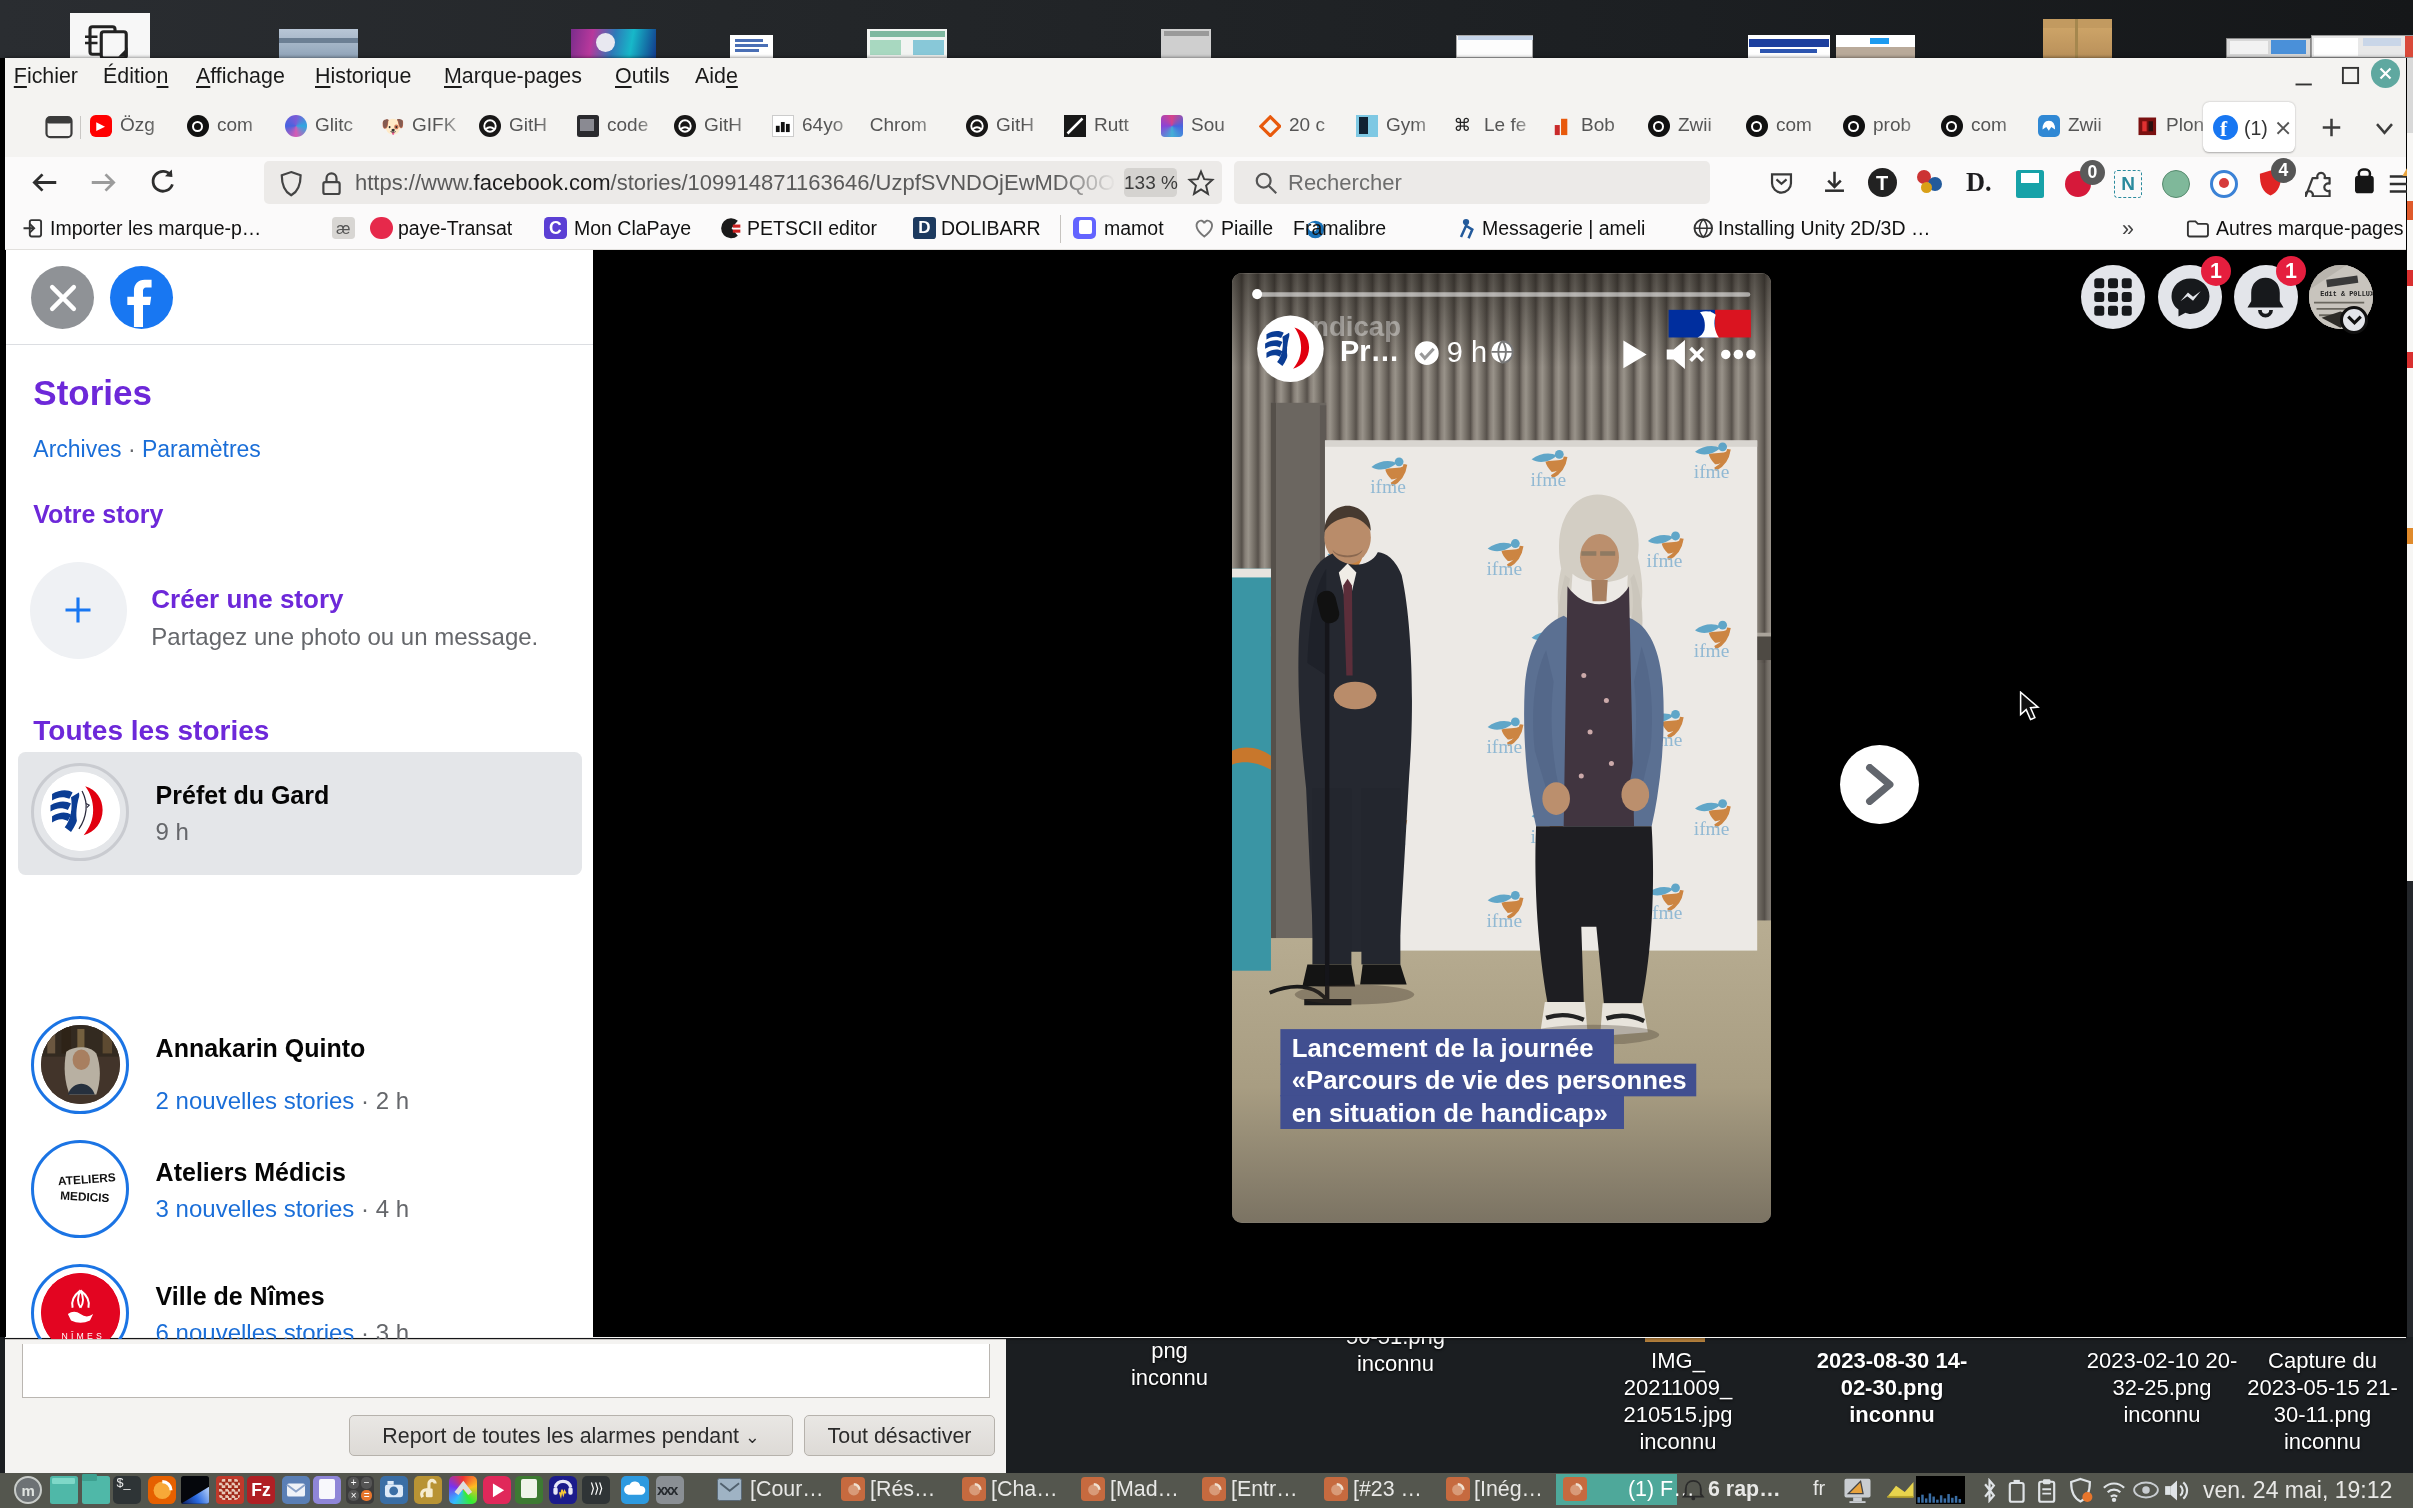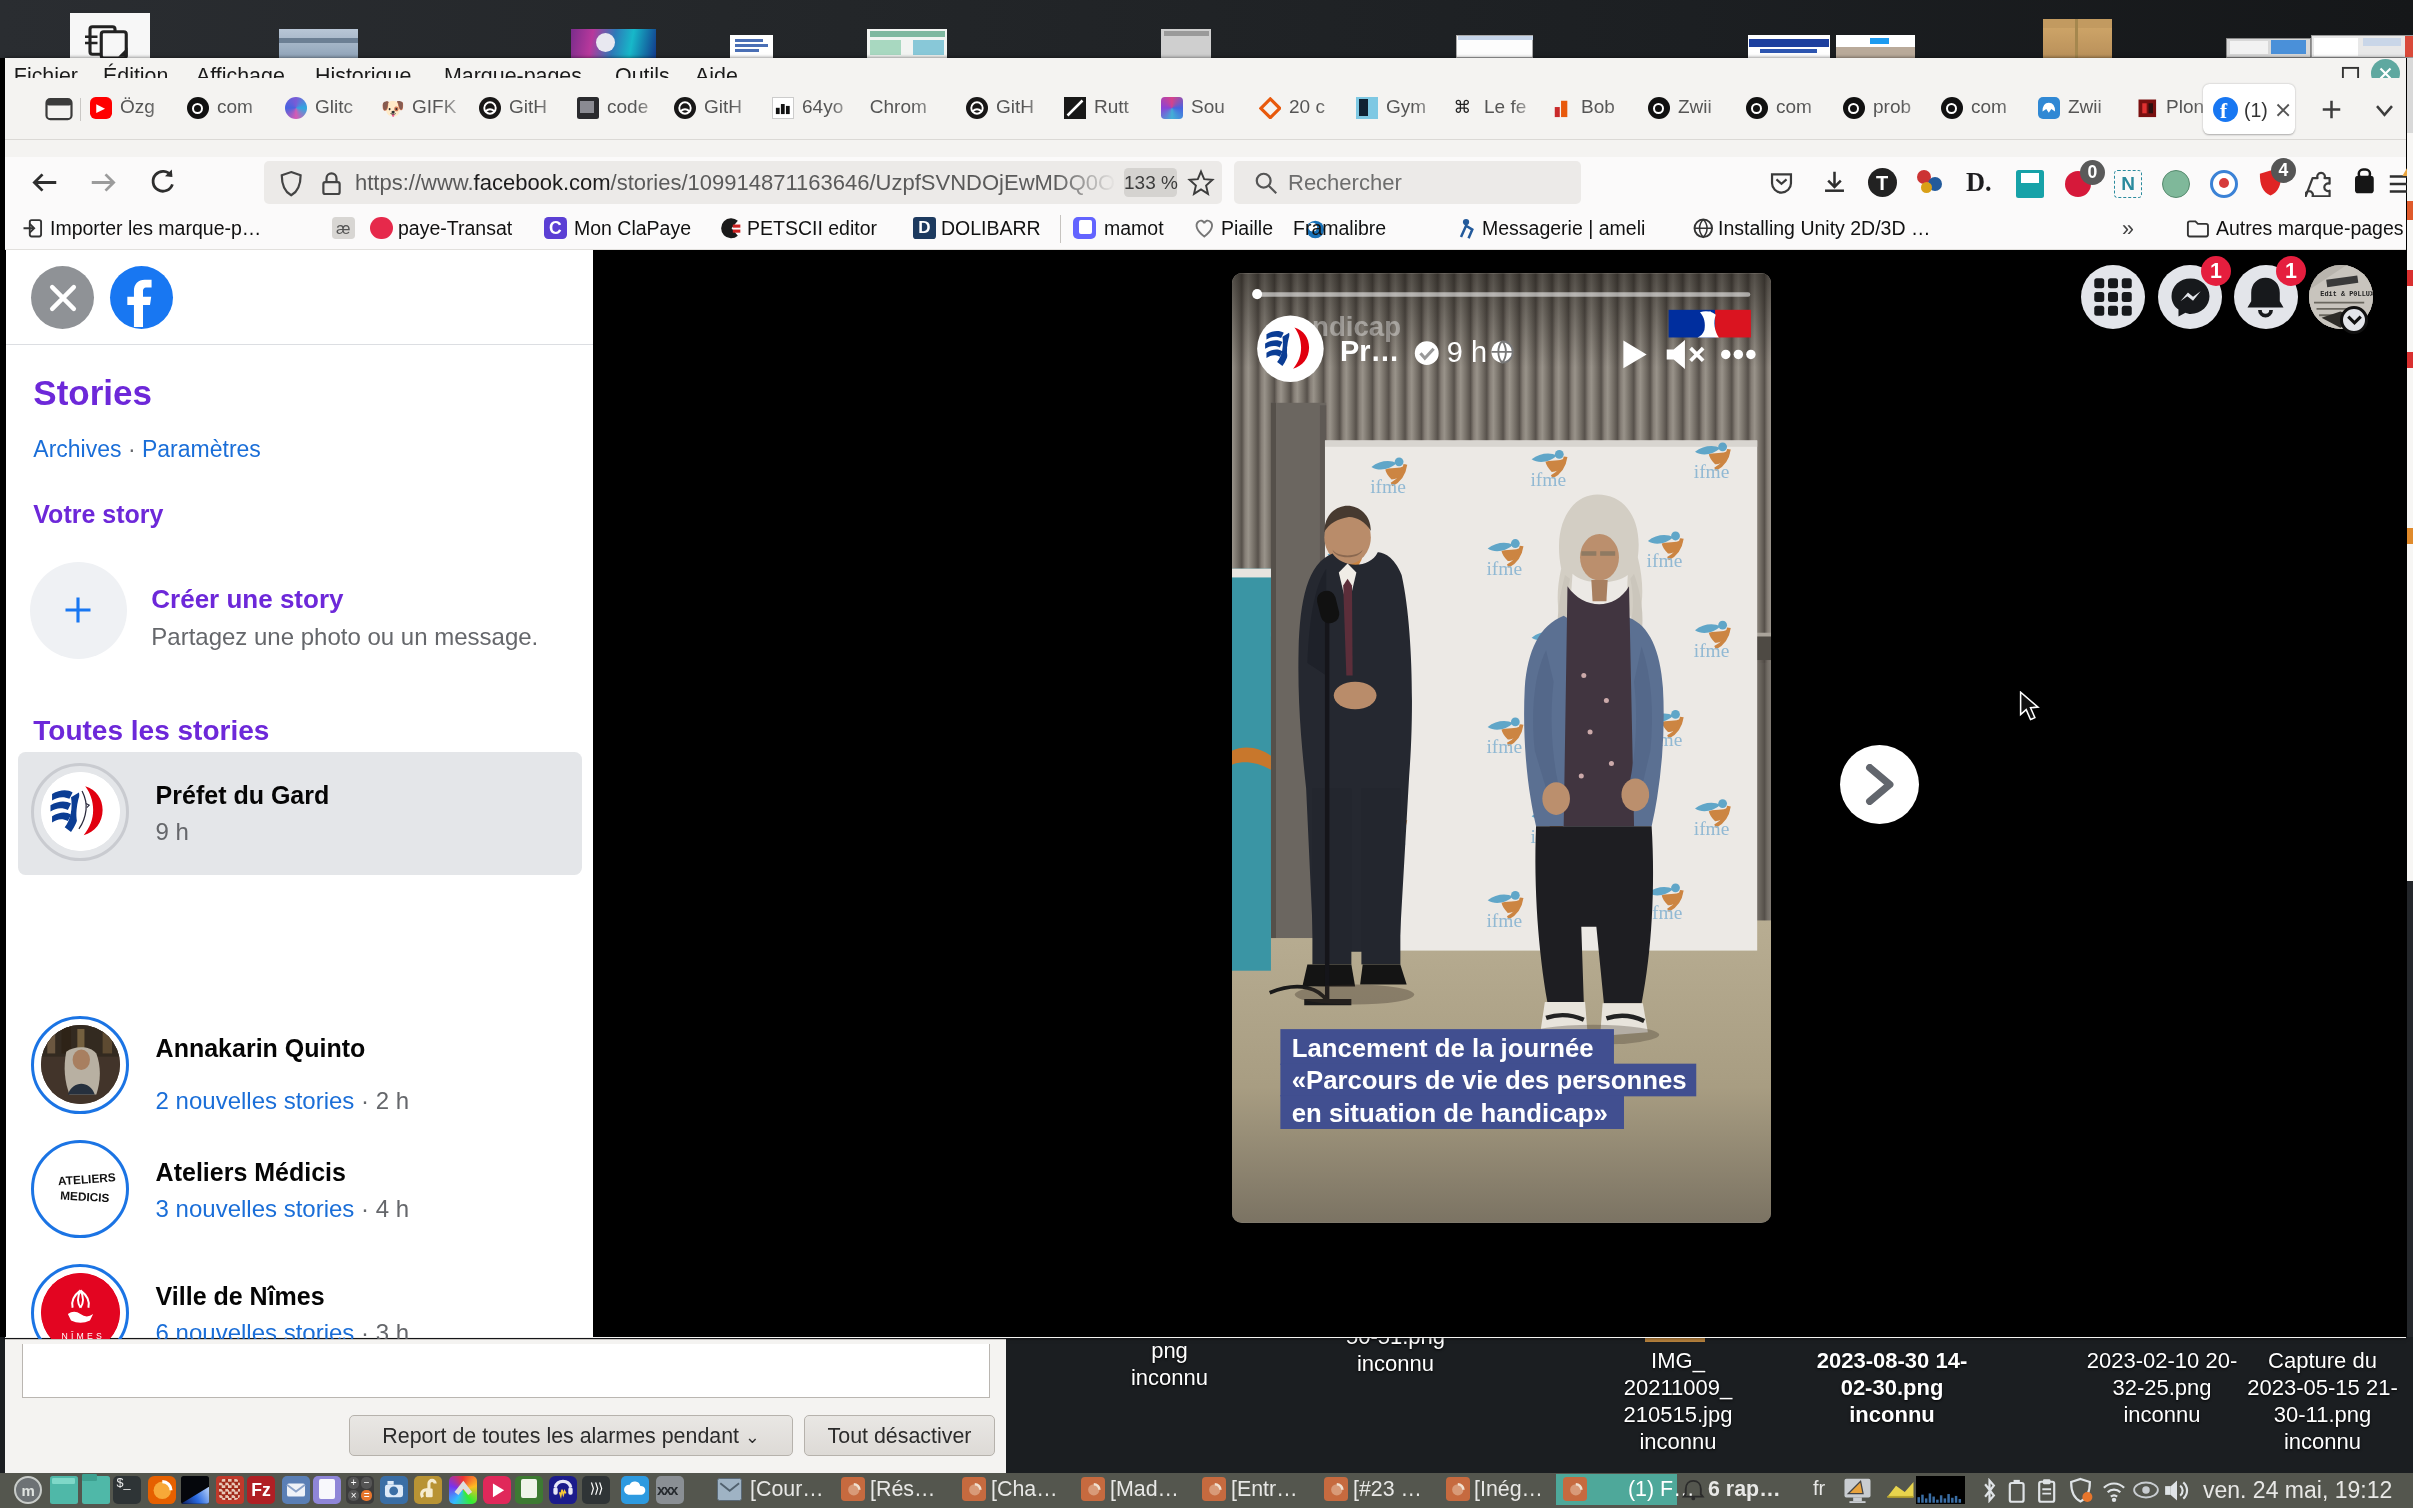--- a/index.html
+++ b/index.html
@@ -18,33 +18,33 @@
 
 #menubar { position:absolute; left:5px; top:58px; width:2401px; height:38px; background:#f4f3f1;
   font-size:21.4px; color:#1a1a1a; }
 .mi { position:absolute; top:6.3px; }
 .mi u { text-decoration:underline; text-underline-offset:3.1px; }
 
 
 .wc { position:absolute; }
 
 
-#tabbar { position:absolute; left:5px; top:78px; width:2401px; height:62px; background:#f4f3f1;
+#tabbar { position:absolute; left:5px; top:96px; width:2401px; height:62px; background:#f4f3f1;
   border-bottom:0.6px solid #dbd9d6; }
 .tab { position:absolute; top:10px; height:41px; width:96px; font-size:19px; color:#555;
   white-space:nowrap; }
 .tab .fav { position:absolute; left:2.5px; top:8.8px; width:22.6px; height:22.6px; }
 .tab .tt { position:absolute; left:33px; top:8.2px; width:63px; overflow:hidden;
   -webkit-mask-image:linear-gradient(90deg,#000 45%,transparent 92%); }
 .tsep { position:absolute; top:20px; width:0.6px; height:22.6px; background:#c9c7c4; }
 
 
 #navbar { position:absolute; left:5px; top:157px; width:2401px; height:52px; background:#fbfafa; }
 #urlbox { position:absolute; left:259px; top:4.4px; width:958px; height:43px; background:#eceae8; border-radius:5px; }
-#searchbox { position:absolute; left:1229px; top:4.4px; width:347px; height:43px; background:#eceae8; border-radius:5px; }
+#searchbox { position:absolute; left:1229px; top:4.4px; width:476px; height:43px; background:#eceae8; border-radius:5px; }
 .navic { position:absolute; top:0; }
 
 
 #bookbar { position:absolute; left:5px; top:209px; width:2401px; height:41px; background:#fbfafa;
   border-bottom:0.6px solid #e2e0dd; font-size:19.5px; color:#111; }
 .bk { position:absolute; top:7.5px; white-space:nowrap; }
 .bkic { position:absolute; top:7.5px; width:22.6px; height:22.6px; }
 
 
 #content { position:absolute; left:5px; top:250px; width:2401px; height:1087px; background:#000; }

